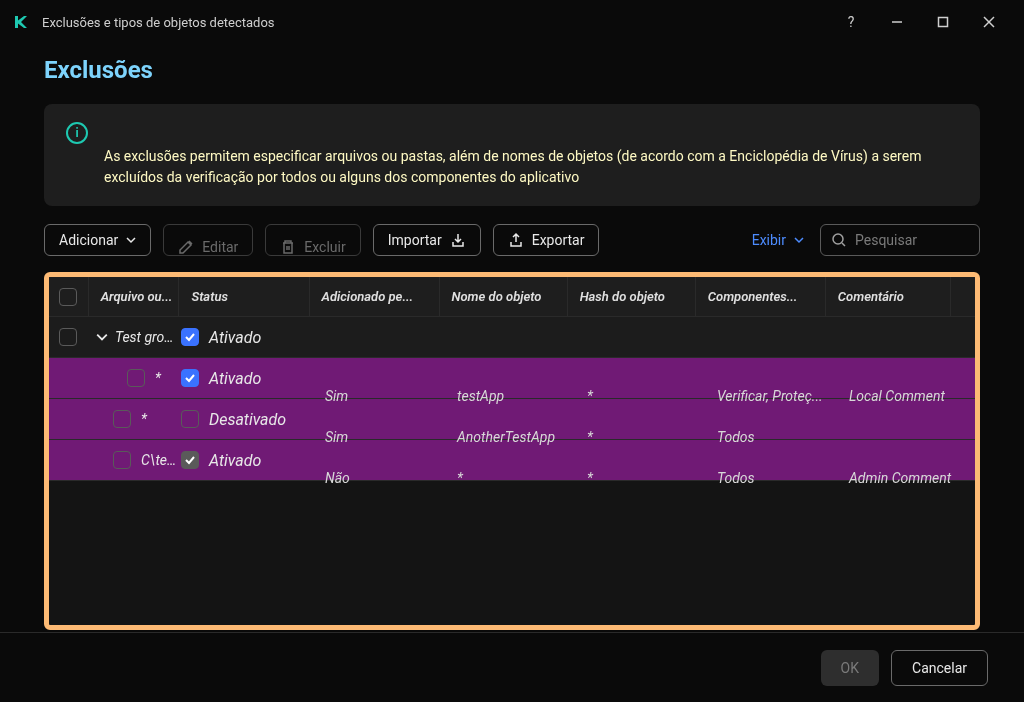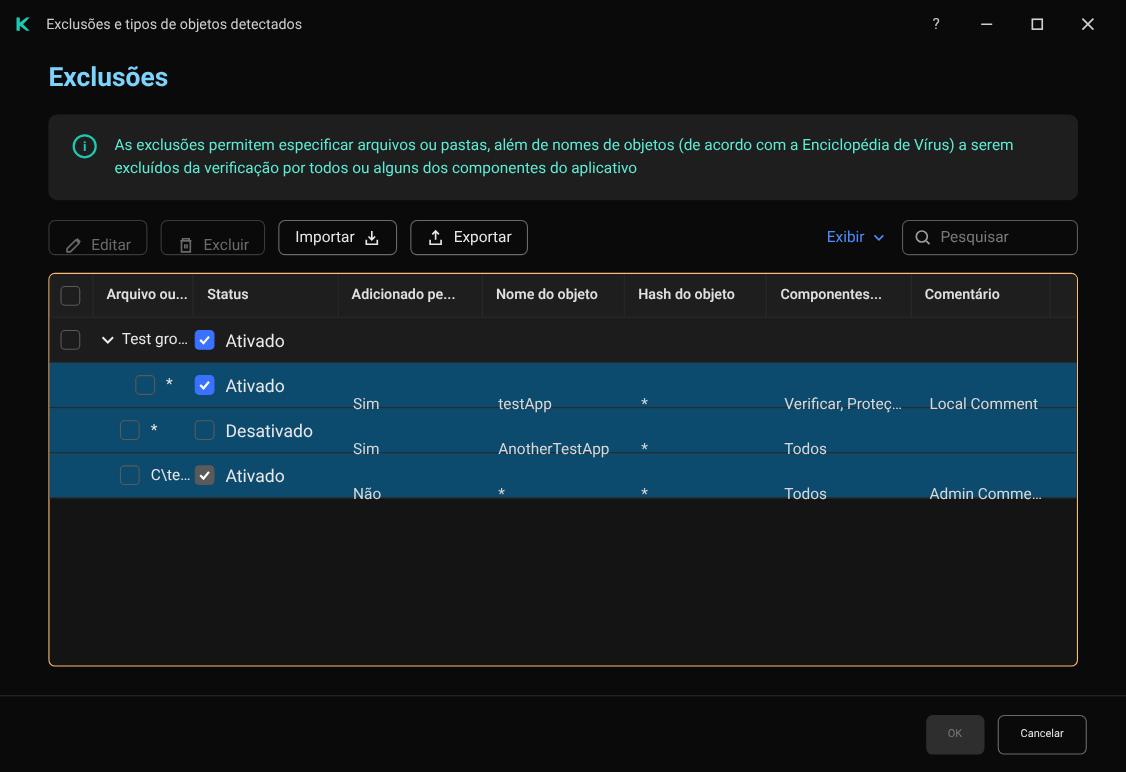--- a/index.html
+++ b/index.html
@@ -97,21 +97,22 @@
       align-items: center;
       justify-content: center;
       color: #1ec9b1;
       font-size: 12px;
       font-weight: 700;
     }
 
     .info-text {
       font-size: 14px;
       line-height: 1.5;
-      color: #5eead4;
+      color: #fef9c3;
+      margin-top: 24px;
     }
 
     .toolbar {
       display: flex;
       align-items: center;
       gap: 12px;
       margin-bottom: 16px;
     }
 
     .btn {
@@ -173,25 +174,26 @@
       color: #7a7a7a;
     }
 
     .icon-svg {
       width: 16px;
       height: 16px;
       flex-shrink: 0;
     }
 
     .table-container {
-      border: 1px solid #fdba74;
+      border: 5px solid #fdba74;
       border-radius: 6px;
       overflow: hidden;
       height: 358px;
       background: #141414;
+      font-style: italic;
     }
 
     .table-header {
       display: flex;
       background: #1e1e1e;
       border-bottom: 1px solid #2a2a2a;
       height: 40px;
       align-items: center;
     }
 
@@ -217,21 +219,21 @@
     .col-file { width: 92px; }
     .col-status { width: 132px; }
     .col-added { width: 132px; }
     .col-objname { width: 130px; }
     .col-hash { width: 130px; }
     .col-comp { width: 132px; }
     .col-comment { width: 127px; }
     .col-scroll { width: 17px; border-right: none; }
 
     .table-body {
-      background: #0c4a6e;
+      background: #701a75;
     }
 
     .tr {
       display: flex;
       height: 41px;
       align-items: center;
       border-bottom: 1px solid #2a2a2a;
     }
 
     .tr.group-row {
@@ -340,21 +342,21 @@
       gap: 12px;
       padding: 0 36px;
       border-top: 1px solid #2a2a2a;
       background: #0a0a0a;
     }
 
     .btn-footer {
       height: 36px;
       padding: 0 20px;
       border-radius: 6px;
-      font-size: 10px;
+      font-size: 14px;
       cursor: pointer;
       display: inline-flex;
       align-items: center;
     }
 
     .btn-ok {
       background: #2e2e2e;
       color: #7a7a7a;
       border: none;
       cursor: not-allowed;
@@ -407,20 +409,26 @@
 <div class="content">
 
   <h1 class="page-title">Exclusões</h1>
 
   <div class="info-banner">
     <div class="info-icon">i</div>
     <div class="info-text">As exclusões permitem especificar arquivos ou pastas, além de nomes de objetos (de acordo com a Enciclopédia de Vírus) a serem excluídos da verificação por todos ou alguns dos componentes do aplicativo</div>
   </div>
 
   <div class="toolbar">
+    <button class="btn btn-outline">
+      <span>Adicionar</span>
+      <svg class="chevron-down" viewBox="0 0 10 10">
+          <path d="M1 3 L5 7 L9 3" stroke="#e8e8e8" stroke-width="1.5" fill="none"></path>
+        </svg>
+    </button>
     <button class="btn btn-disabled">
       <svg class="icon-svg" viewBox="0 0 16 16">
           <path d="M2 11 L2 14 L5 14 L13 6 L10 3 Z M11 2 L14 5" stroke="#6a6a6a" stroke-width="1.5" fill="none"></path>
         </svg>
       <span>Editar</span>
     </button>
     <button class="btn btn-disabled">
       <svg class="icon-svg" viewBox="0 0 16 16">
           <path d="M3 4 L13 4 M5 4 L5 2 L11 2 L11 4 M4 4 L4 14 L12 14 L12 4 M7 7 L7 11 M9 7 L9 11" stroke="#6a6a6a" stroke-width="1.5" fill="none"></path>
         </svg>

